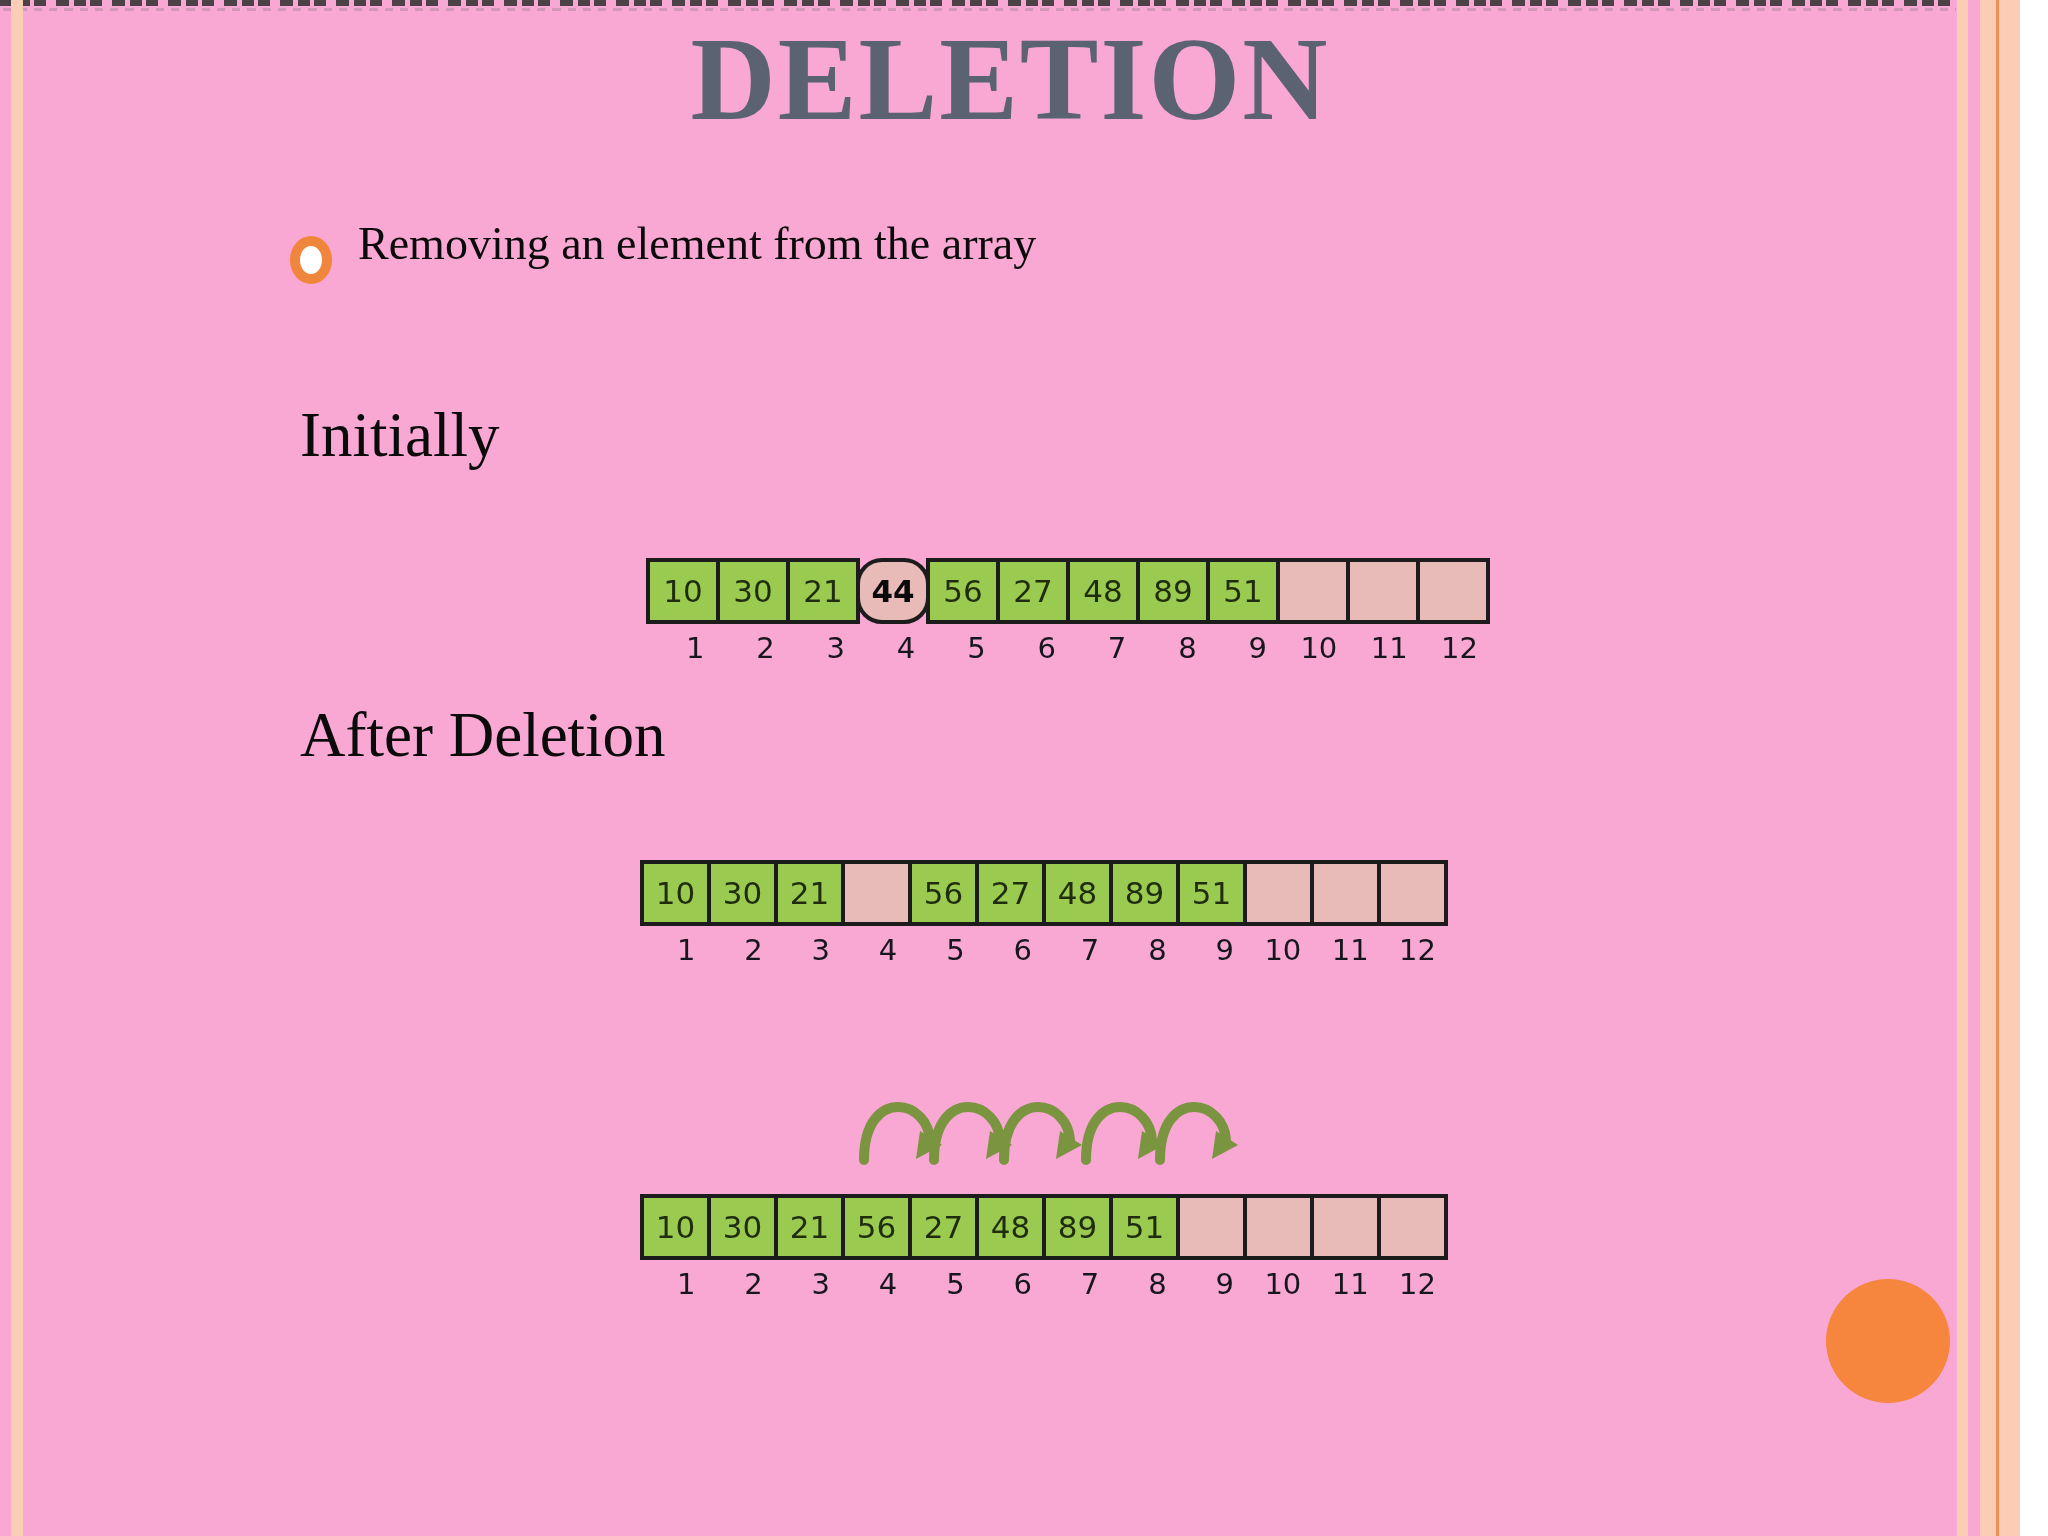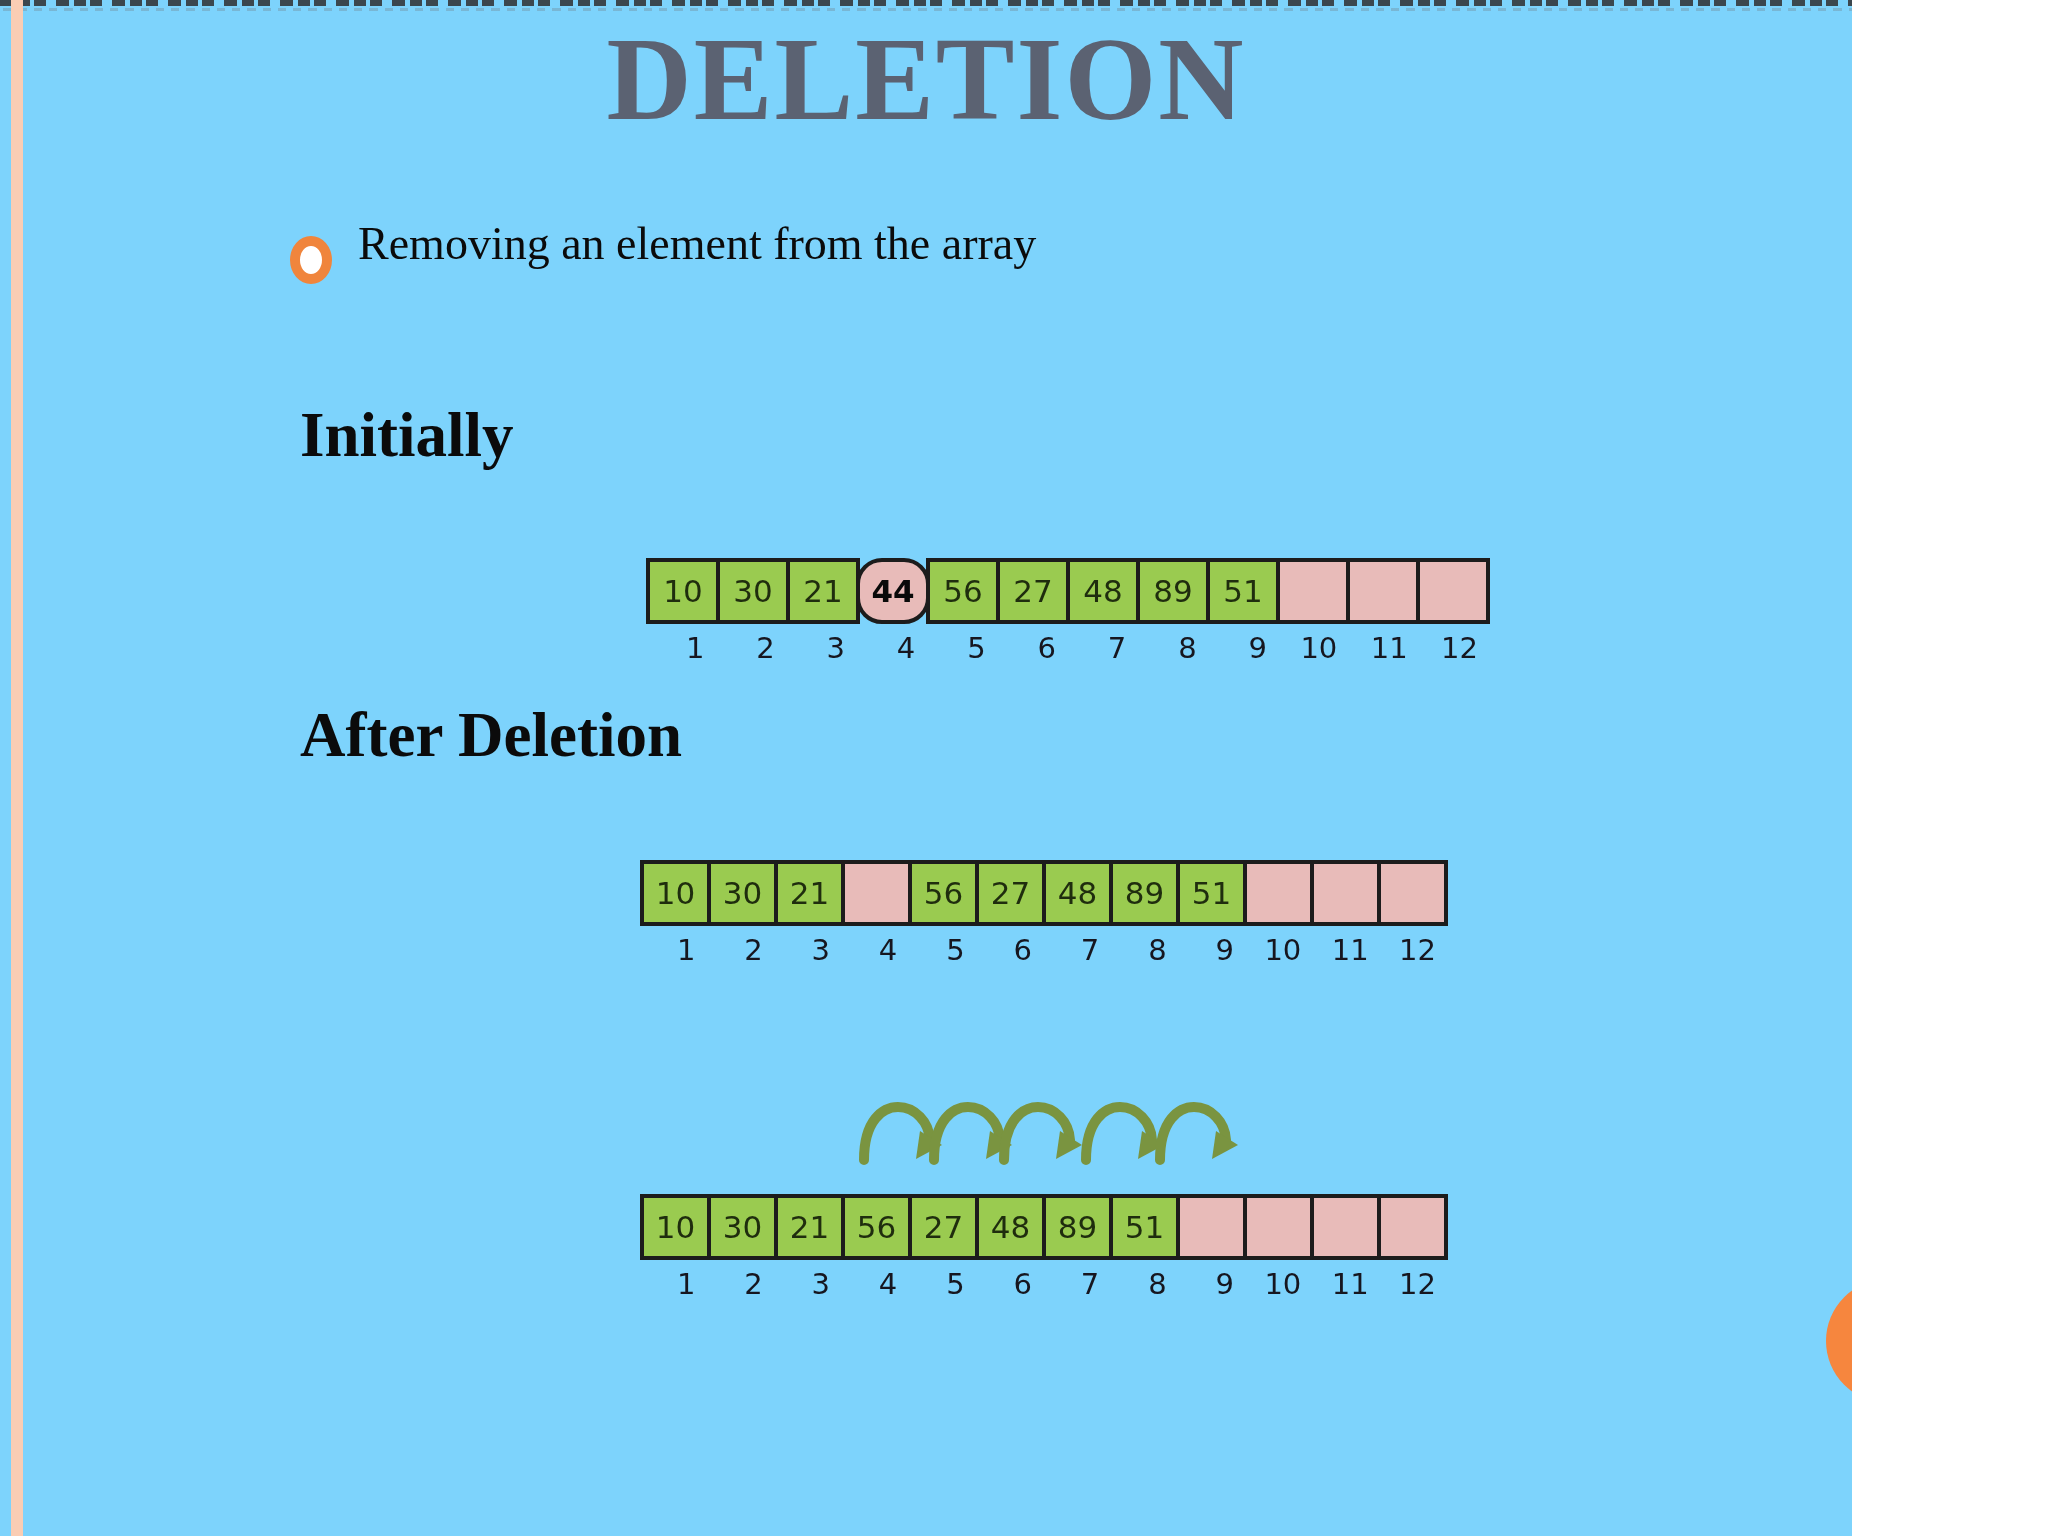--- a/index.html
+++ b/index.html
@@ -1,16 +1,16 @@
 <!DOCTYPE html>
 <html><head>
 <meta charset="utf-8">
 <style>
   html,body{margin:0;padding:0;background:#ffffff;}
-  .slide{position:relative;width:1852px;height:1536px;background:#7dd3fc;overflow:hidden;
+  .slide{position:relative;width:2020px;height:1536px;background:#f9a8d4;overflow:hidden;
          font-family:"Liberation Serif", serif;}
 
   
   .top-artifact{position:absolute;left:0;top:0;width:1956px;height:13px;
     background:
       repeating-linear-gradient(90deg, rgba(47,47,47,.85) 0 13px, rgba(0,0,0,0) 13px 18px,
         rgba(47,47,47,.85) 18px 30px, rgba(0,0,0,0) 30px 34px,
         rgba(47,47,47,.85) 34px 46px, rgba(0,0,0,0) 46px 56px) 0 0/56px 6px repeat-x,
       repeating-linear-gradient(90deg, rgba(110,110,110,.28) 0 8px, rgba(0,0,0,0) 8px 15px) 4px 8px/61px 3px repeat-x;
     background-repeat:repeat-x;}
@@ -21,21 +21,21 @@
   .accent-circle{position:absolute;left:1826px;top:1279px;width:124px;height:124px;border-radius:50%;
     background:#F6863E;}
 
   
   .title{position:absolute;left:60px;right:60px;top:18px;margin:0;text-align:center;
     font-size:118px;font-weight:bold;letter-spacing:2px;color:#5B6272;line-height:1.05;}
   .bullet-row{position:absolute;left:290px;top:218px;display:flex;align-items:flex-start;}
   .ring{display:inline-block;width:22px;height:28px;margin-top:18px;border:10px solid #F0853C;
     border-radius:50%;background:#ffffff;}
   .bullet-text{margin-left:26px;font-size:46px;color:#0b0b0b;line-height:1.15;}
-  .label{position:absolute;left:300px;font-size:63px;color:#0b0b0b;line-height:1.2;font-weight:bold;}
+  .label{position:absolute;left:300px;font-size:63px;color:#0b0b0b;line-height:1.2;}
   .l1{top:398px;} .l2{top:698px;} .l3{top:996px;}
 
   
   .array{position:absolute;margin-top:22px;}
   .a1{left:646px;top:536px;width:844px;}
   .a2{left:640px;top:838px;width:808px;}
   .a3{left:640px;top:1172px;width:808px;}
   .cells{display:flex;}
   .cell{box-sizing:border-box;height:66px;border:4px solid #1C1C1C;margin-left:-4px;
     display:flex;align-items:center;justify-content:center;

